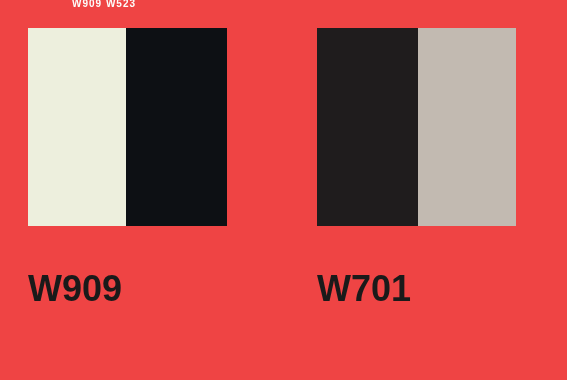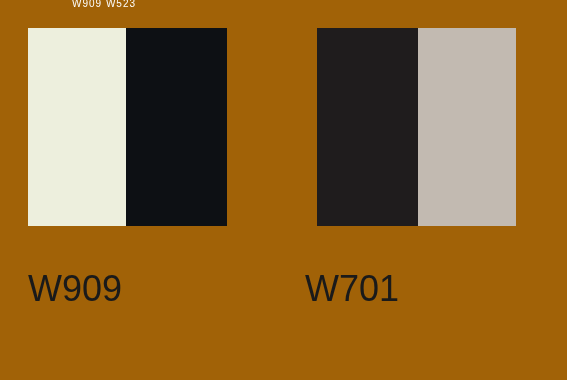--- a/index.html
+++ b/index.html
@@ -16,21 +16,22 @@
     font-family: "Liberation Sans", "DejaVu Sans", sans-serif;
     -webkit-font-smoothing: antialiased;
   }
 
   #figure-canvas {
     position: absolute;
     left: 0;
     top: 0;
     width: 567px;
     height: 380px;
-    background: #a16207;
+    background: #ef4444;
+    font-weight: bold;
   }
 
   
   .top-artifact {
     position: absolute;
     left: 72px;
     top: -2px;
     width: 220px;
     height: 11px;
     font-size: 10px;
@@ -68,21 +69,21 @@
     position: absolute;
     top: 266px;
     font-size: 36px;
     line-height: 45px;
     color: #1a1a1a;
     white-space: nowrap;
     letter-spacing: 0px;
   }
 
   .swatch-label.group-0 { left: 28px; }
-  .swatch-label.group-1 { left: 305px; }
+  .swatch-label.group-1 { left: 317px; }
 
   .label-line {
     display: block;
   }
 </style>
 </head>
 <body>
 
 <div id="figure-canvas">
 

